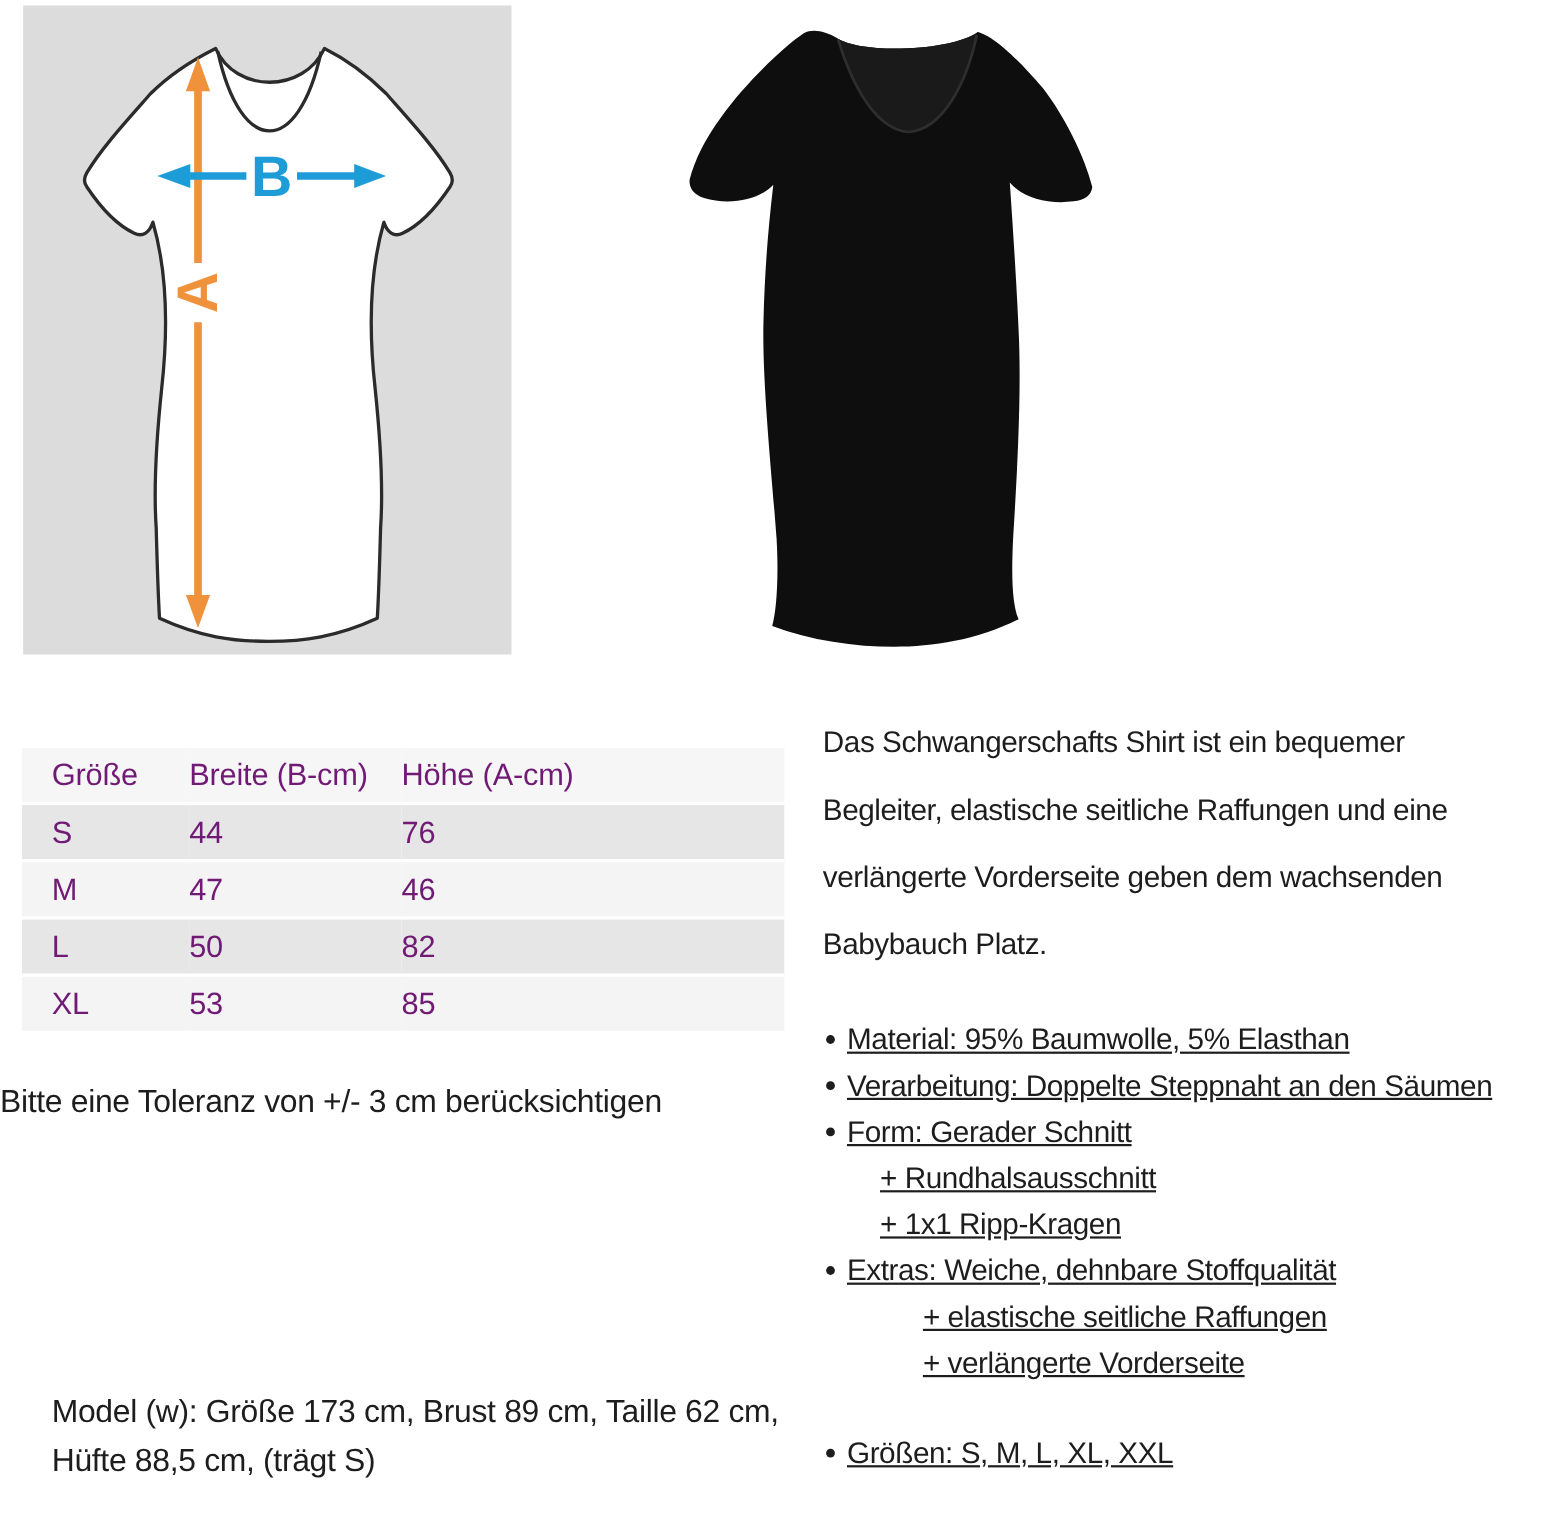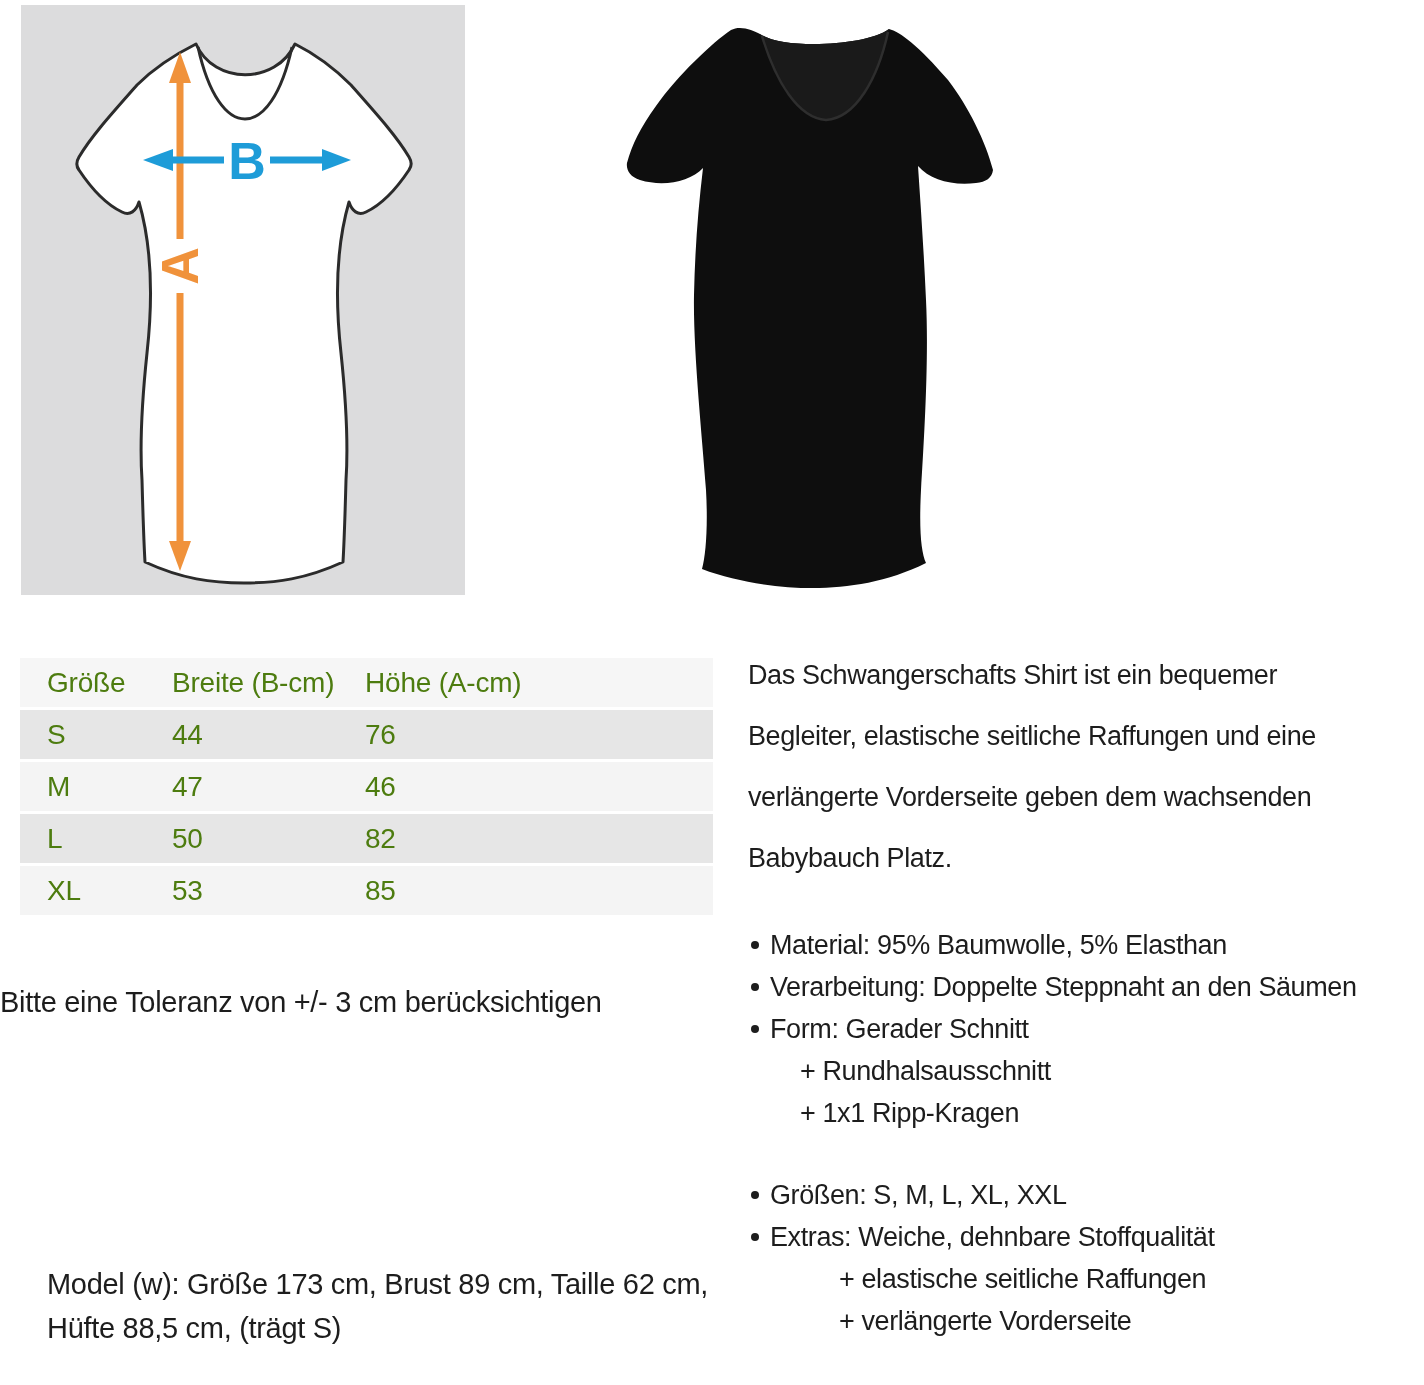--- a/index.html
+++ b/index.html
@@ -9,40 +9,40 @@
   
   .diagram-panel{position:absolute;left:21px;top:5px;width:444px;height:590px;background:#dcdcdd;}
   .diagram-panel svg{display:block;width:444px;height:590px;}
   svg text.meas-label{font-family:"Liberation Sans",sans-serif;font-weight:bold;font-size:52px;}
 
   
   .product-photo{position:absolute;left:618px;top:20px;width:384px;height:572px;}
   .product-photo svg{display:block;width:384px;height:572px;}
 
   
-  .size-table{position:absolute;left:20px;top:658px;width:693px;border-collapse:collapse;
-              table-layout:fixed;font-size:28px;color:#4d7c0f;letter-spacing:-0.2px;}
+  .size-table{position:absolute;left:20px;top:680px;width:693px;border-collapse:collapse;
+              table-layout:fixed;font-size:28px;color:#701a75;letter-spacing:-0.2px;}
   .size-table th,.size-table td{font-weight:normal;text-align:left;height:49px;padding:0;
               vertical-align:middle;border-bottom:3px solid #ffffff;}
   .size-table col.c1{width:152px;} .size-table col.c2{width:193px;} .size-table col.c3{width:348px;}
   .size-table th:first-child,.size-table td:first-child{padding-left:27px;}
   .size-table thead tr{background:#f6f6f6;}
   .size-table tbody tr:nth-child(odd){background:#e6e6e6;}
   .size-table tbody tr:nth-child(even){background:#f4f4f4;}
 
   
   .tolerance-note{position:absolute;left:0;top:986px;font-size:29px;letter-spacing:-0.3px;}
   .model-info{position:absolute;left:47px;top:1262px;width:720px;font-size:29px;line-height:44px;
               letter-spacing:-0.3px;white-space:pre-line;}
   .model-info .model-label{font-weight:normal;}
 
   
   .description{position:absolute;left:748px;top:645px;width:672px;font-size:27px;letter-spacing:-0.4px;}
   .description .para{margin:0;white-space:pre;line-height:61px;}
-  .bullet-list{margin-top:35px;}
+  .bullet-list{margin-top:35px;text-decoration:underline;}
   .bullet{position:relative;padding-left:22px;line-height:42px;}
   .bullet .dot{position:absolute;left:3px;top:17px;width:8px;height:8px;border-radius:50%;background:#1d1d1d;}
   .bullet .sub1{margin-left:30px;}
   .bullet .sub2{margin-left:69px;}
   .bullet.gap{margin-top:40px;}
 </style>
 </head>
 <body>
 
 <div class="page">
@@ -177,28 +177,28 @@
         <div>Verarbeitung: Doppelte Steppnaht an den Säumen</div>
       </div>
 
       <div class="bullet">
         <span class="dot"></span>
         <div>Form: Gerader Schnitt</div>
         <div class="sub1">+ Rundhalsausschnitt</div>
         <div class="sub1">+ 1x1 Ripp-Kragen</div>
       </div>
 
-      <div class="bullet gap">
-        <span class="dot"></span>
-        <div>Größen: S, M, L, XL, XXL</div>
-      </div>
-
       <div class="bullet">
         <span class="dot"></span>
         <div>Extras: Weiche, dehnbare Stoffqualität</div>
         <div class="sub2">+ elastische seitliche Raffungen</div>
         <div class="sub2">+ verlängerte Vorderseite</div>
       </div>
 
+      <div class="bullet gap">
+        <span class="dot"></span>
+        <div>Größen: S, M, L, XL, XXL</div>
+      </div>
+
     </div>
   </div>
 
 </div>
 
 </body></html>

